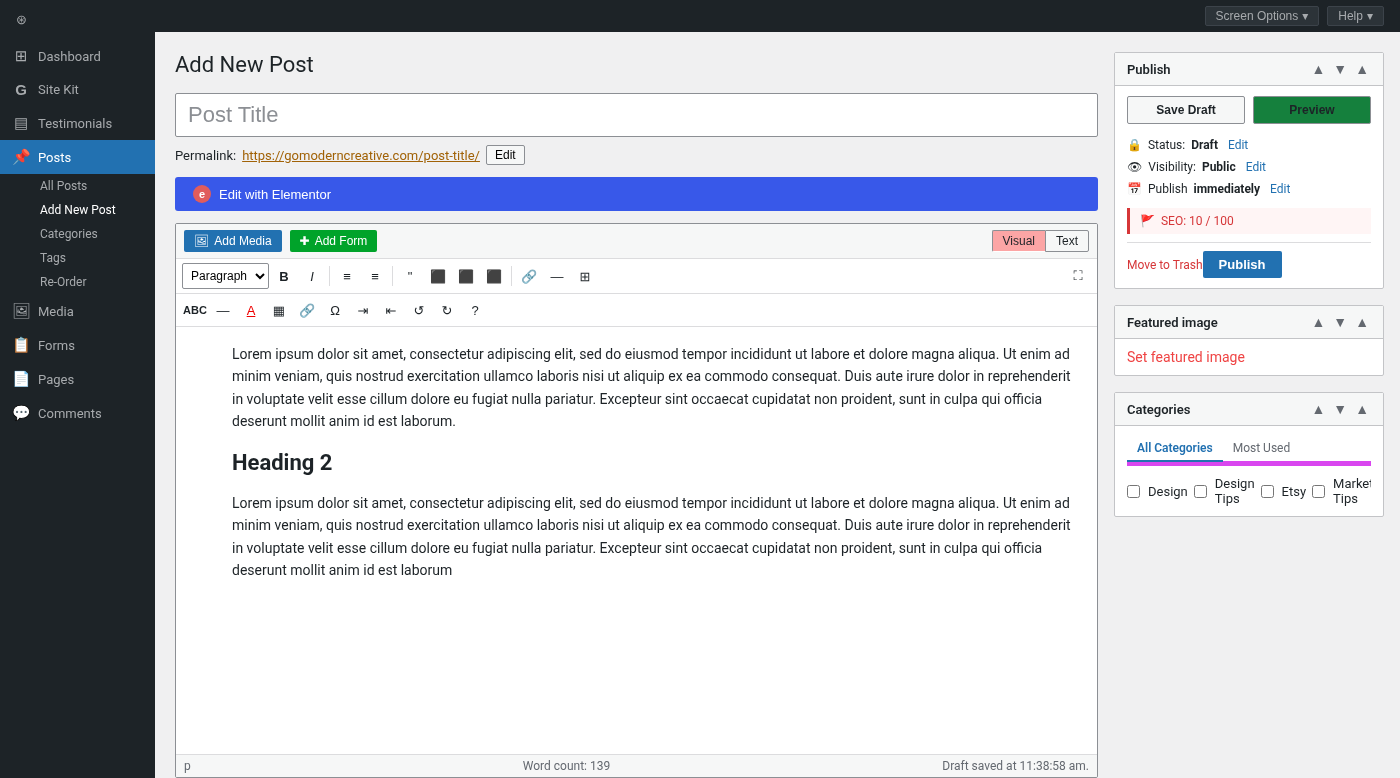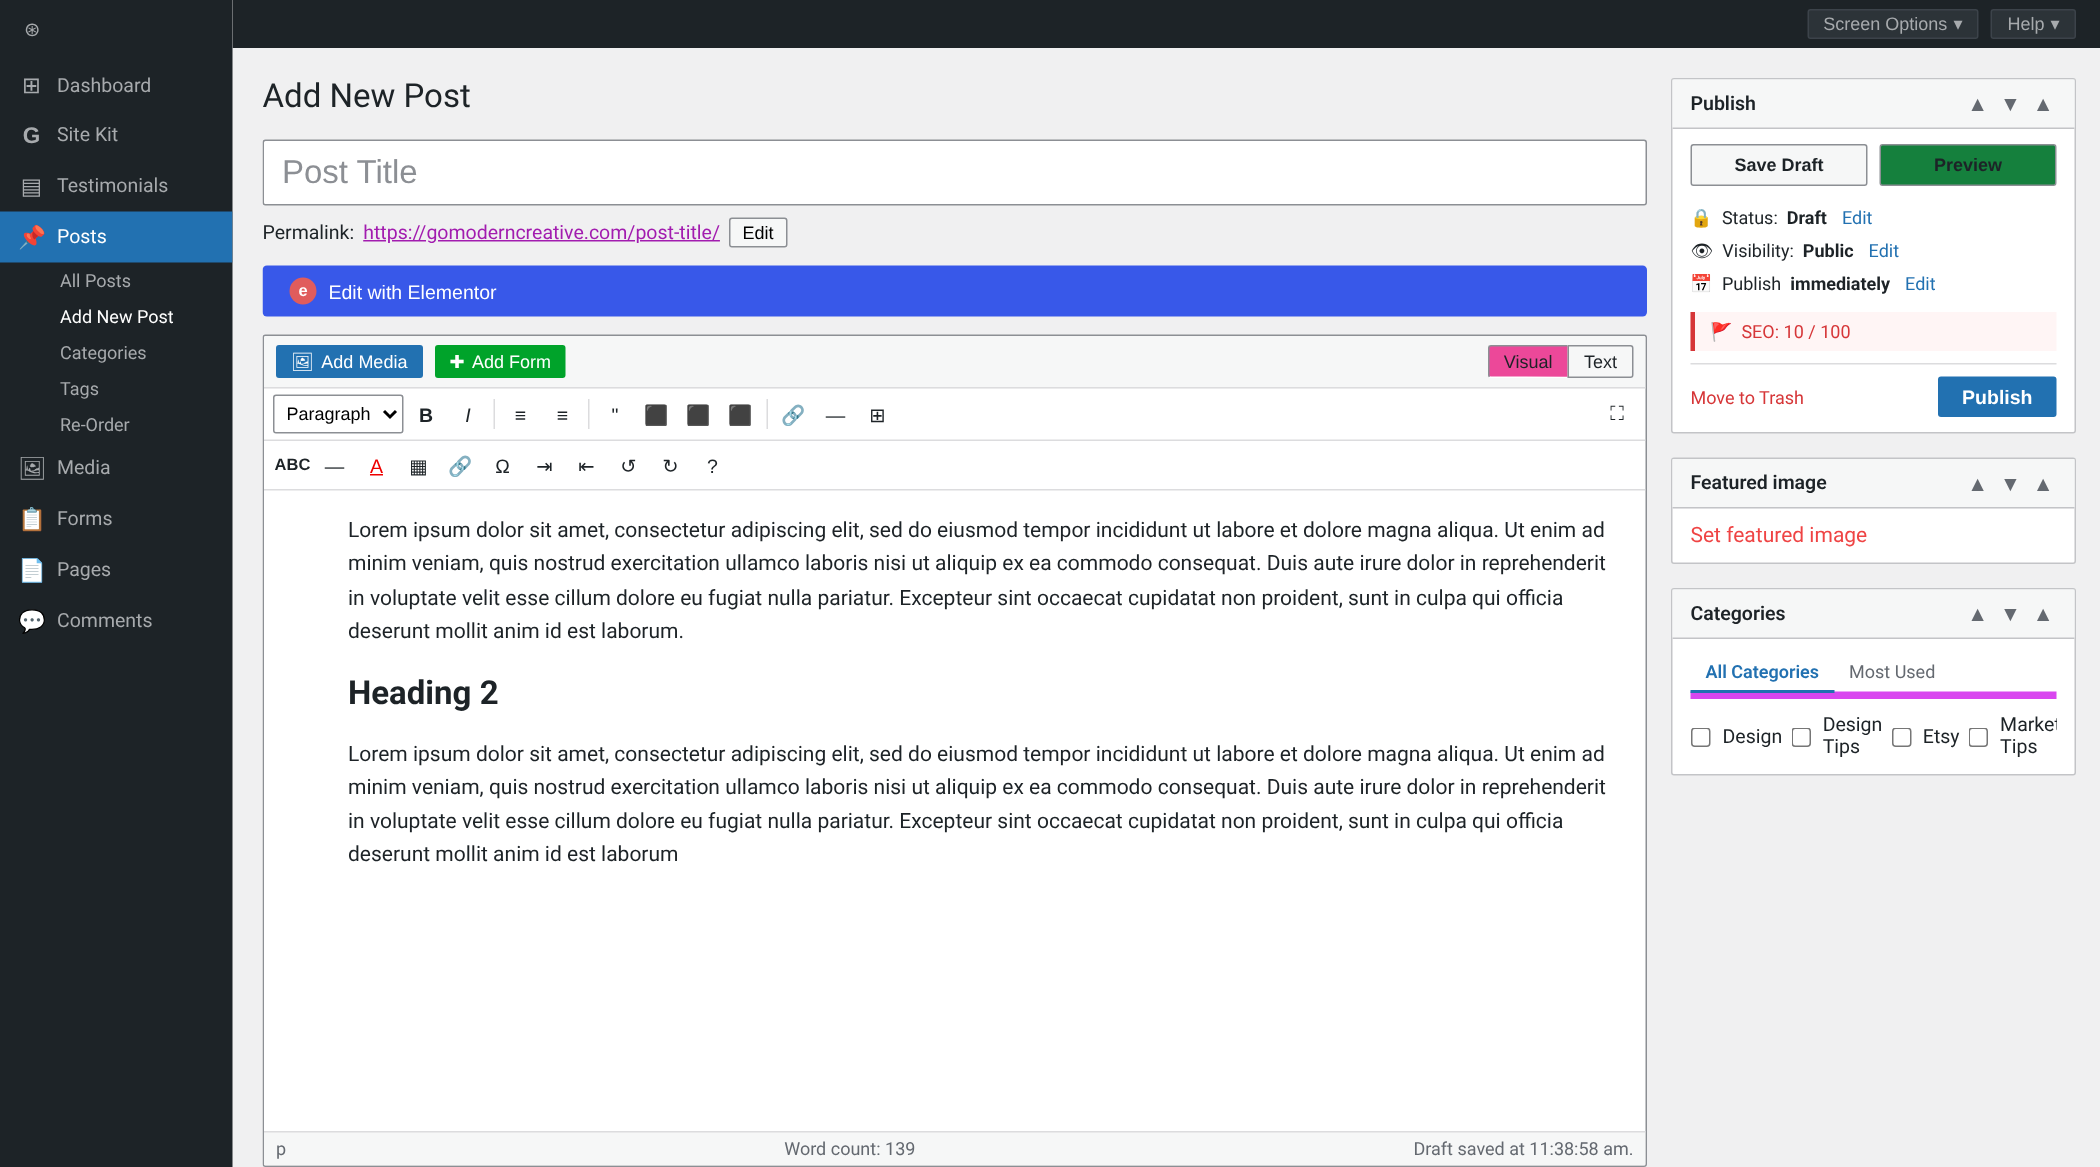--- a/index.html
+++ b/index.html
@@ -114,21 +114,21 @@
     .post-title-input::placeholder { color: #8c8f94; }
 
     .permalink-row {
       display: flex;
       align-items: center;
       gap: 6px;
       margin-bottom: 12px;
       font-size: 13px;
       color: #1d2327;
     }
-    .permalink-link { color: #a21caf; text-decoration: underline; font-size: 13px; text-align: center; }
+    .permalink-link { color: #a16207; text-decoration: underline; font-size: 13px; text-align: center; }
     .permalink-edit-btn {
       padding: 2px 8px;
       background: #f6f7f7;
       border: 1px solid #8c8f94;
       border-radius: 2px;
       cursor: pointer;
       font-size: 12px;
     }
 
     .elementor-btn {
@@ -181,21 +181,21 @@
       display: flex;
     }
     .vt-tab {
       padding: 3px 10px;
       border: 1px solid #8c8f94;
       background: #f6f7f7;
       cursor: pointer;
       font-size: 12px;
       color: #1d2327;
     }
-    .vt-tab.active { background: #ec4899; border-bottom-color: #fff; }
+    .vt-tab.active { background: #fca5a5; border-bottom-color: #fff; }
     .vt-tab:first-child { border-right: none; border-radius: 2px 0 0 2px; }
     .vt-tab:last-child { border-radius: 0 2px 2px 0; }
 
     .toolbar-row {
       display: flex;
       align-items: center;
       gap: 2px;
       padding: 4px 6px;
       border-bottom: 1px solid #dcdcde;
       flex-wrap: nowrap;
@@ -345,21 +345,20 @@
       margin: 8px 0;
       font-size: 12px;
       color: #d63638;
       display: flex;
       align-items: center;
       gap: 6px;
     }
     .publish-footer {
       display: flex;
       align-items: center;
-      justify-content: space-between;
       padding-top: 8px;
       border-top: 1px solid #dcdcde;
     }
     .move-trash-link {
       color: #d63638;
       font-size: 12px;
       text-decoration: none;
     }
     .publish-btn {
       background: #2271b1;

